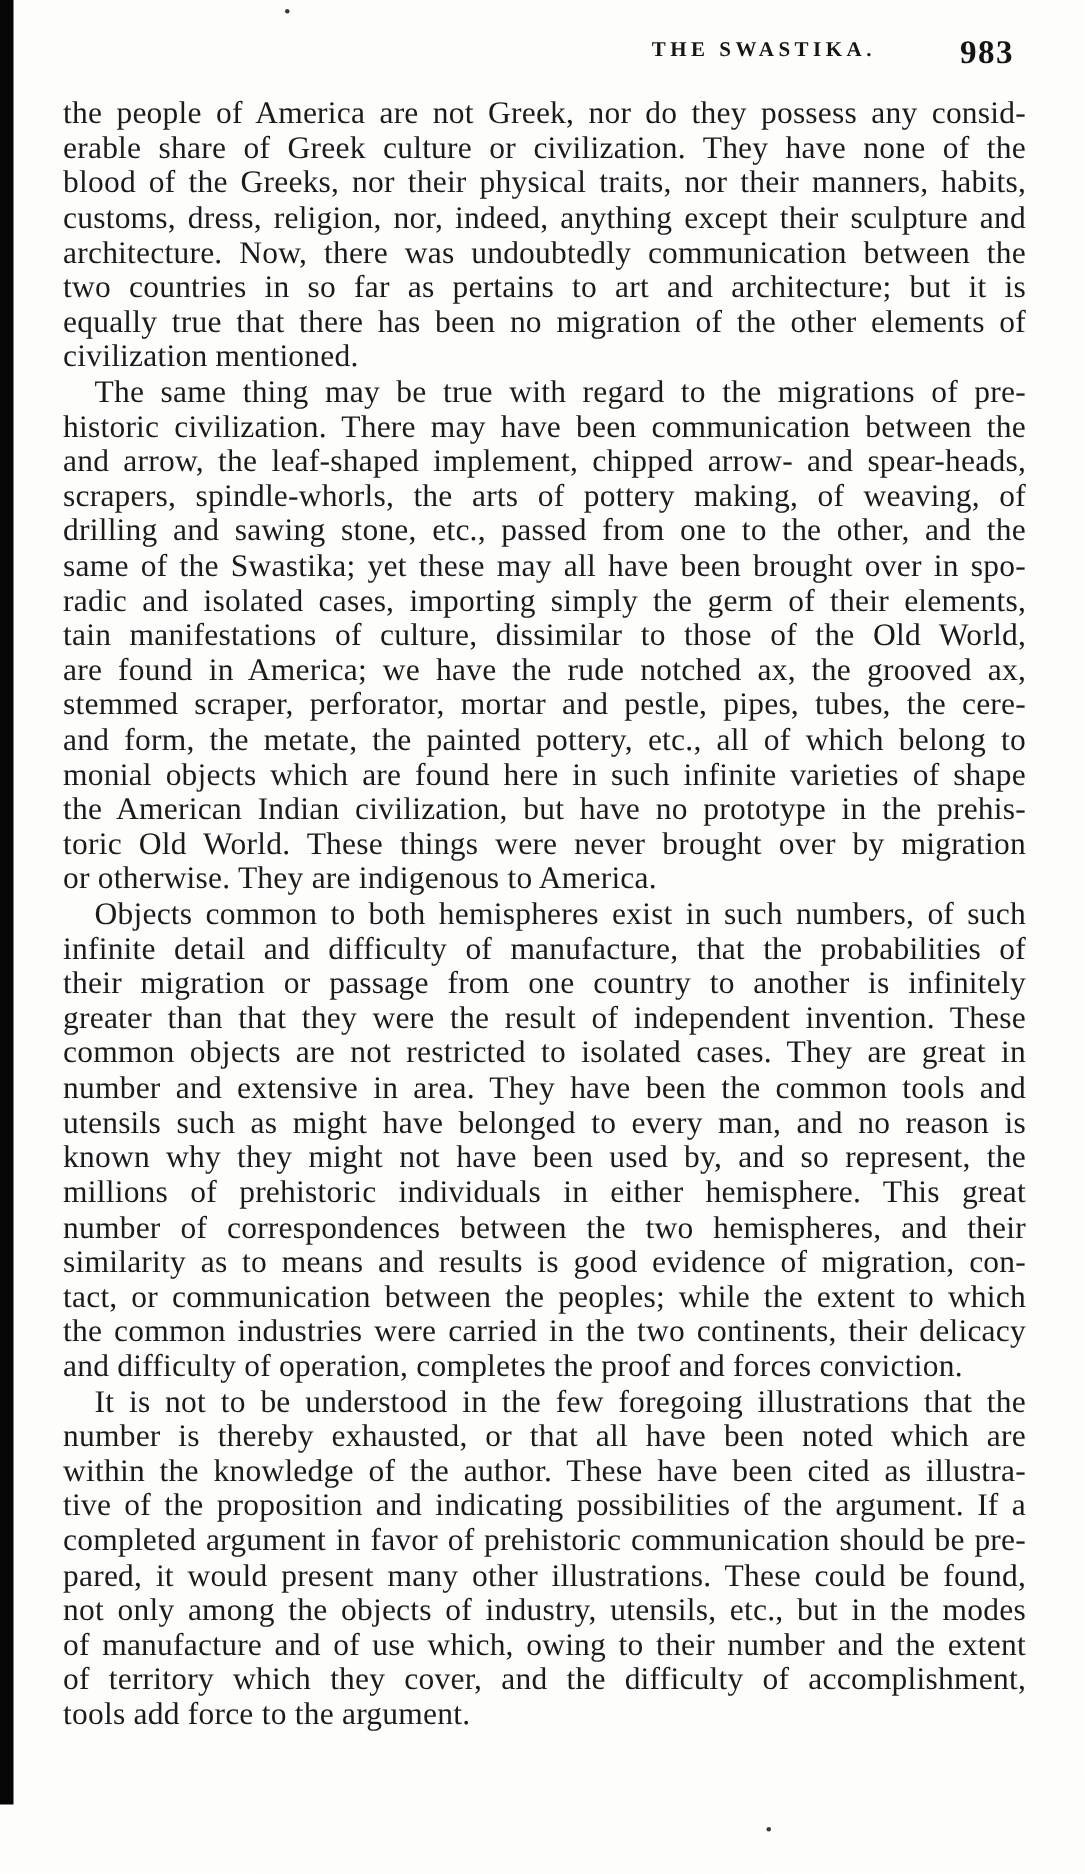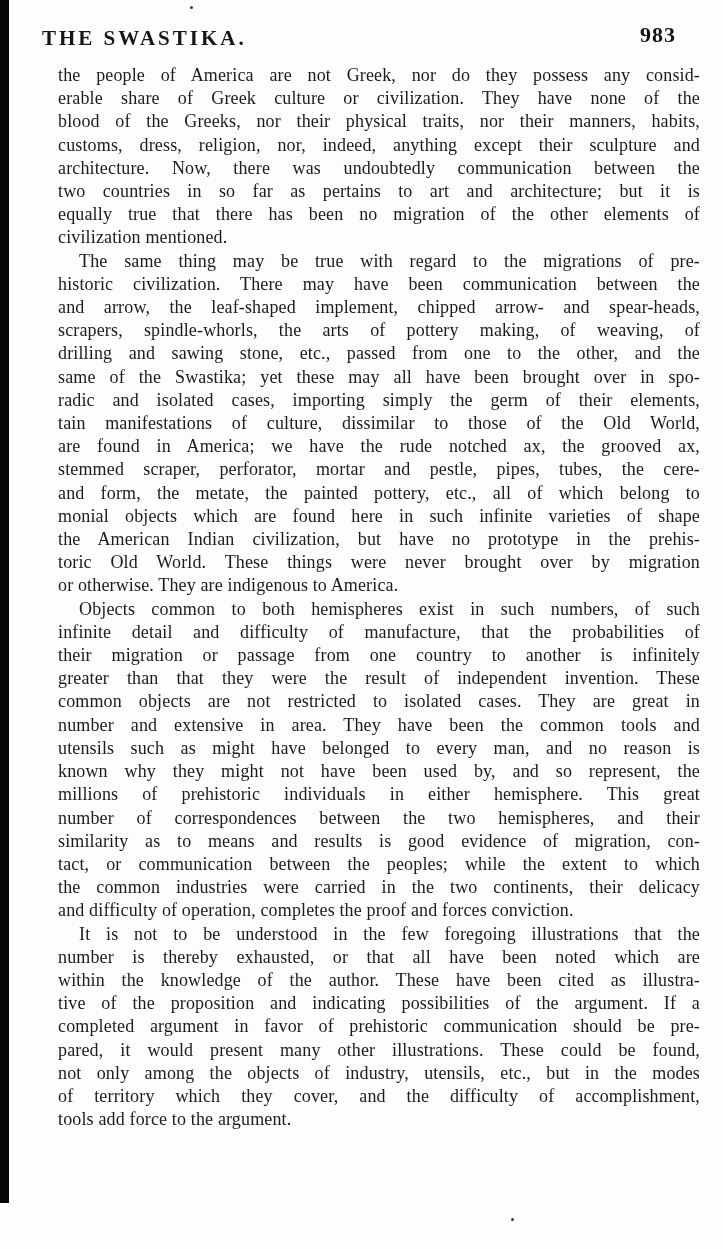--- a/index.html
+++ b/index.html
@@ -25,39 +25,38 @@
     background:#3a3a3a; border-radius:50%;
   }
   .speck.top{ left:190px; top:6px; }
   .speck.bottom{ left:511px; top:1218px; }
   .running-head{
     position:absolute; top:22px; left:42px; right:39px;
     height:26px;
   }
   .running-title{
     position:absolute; left:0; right:100px; top:4px;
-    text-align:left;
-    font-size:21px; font-weight:bold;
+    text-align:right;
+    font-size:14px; font-weight:bold;
     letter-spacing:3px;
     color:#161616;
   }
   .page-number{
     position:absolute; right:8px; top:0;
     font-size:22px; font-weight:bold;
     letter-spacing:1px;
     color:#141414;
   }
   .page-body{
     position:absolute; top:64px; left:42px;
     width:642px;
-    font-size:18px;
+    font-size:21px;
     line-height:23.2px;
     letter-spacing:0.15px;
     color:#1b1b1b;
-    margin-left:16px;
   }
   .line{
     text-align:justify;
     text-align-last:justify;
     white-space:nowrap;
   }
   .line.last{
     text-align-last:left;
     white-space:normal;
   }
@@ -116,16 +115,17 @@
       <div class="line">tact, or communication between the peoples; while the extent to which</div>
       <div class="line">the common industries were carried in the two continents, their delicacy</div>
       <div class="line last">and difficulty of operation, completes the proof and forces conviction.</div>
       <div class="line indent">It is not to be understood in the few foregoing illustrations that the</div>
       <div class="line">number is thereby exhausted, or that all have been noted which are</div>
       <div class="line">within the knowledge of the author.  These have been cited as illustra-</div>
       <div class="line">tive of the proposition and indicating possibilities of the argument.  If a</div>
       <div class="line">completed argument in favor of prehistoric communication should be pre-</div>
       <div class="line">pared, it would present many other illustrations.  These could be found,</div>
       <div class="line">not only among the objects of industry, utensils, etc., but in the modes</div>
+      <div class="line">of manufacture and of use which, owing to their number and the extent</div>
       <div class="line">of territory which they cover, and the difficulty of accomplishment,</div>
       <div class="line last">tools add force to the argument.</div>
     </div>
 </div>
 
 </body></html>

